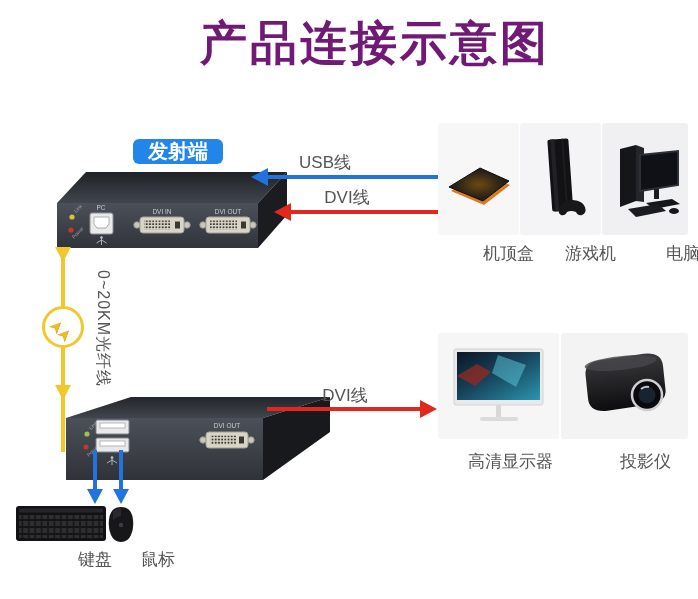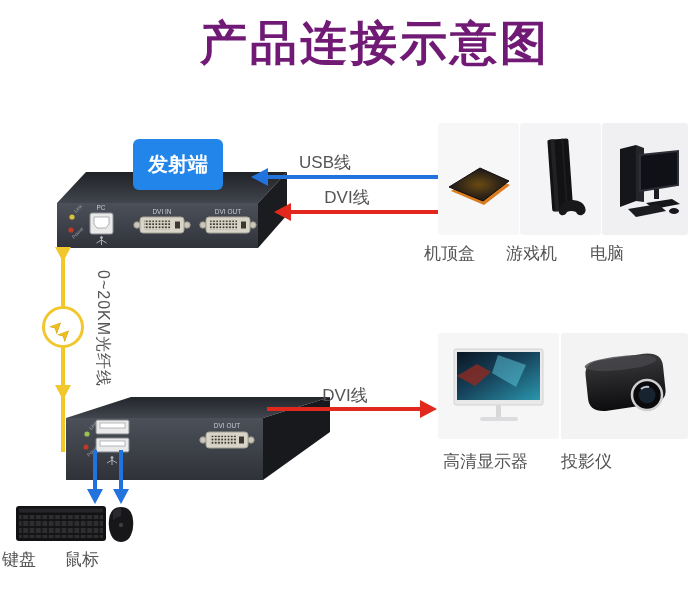--- a/index.html
+++ b/index.html
@@ -2,23 +2,23 @@
 <html><head>
 <meta charset="utf-8">
 <style>
   html,body{margin:0;padding:0;background:#ffffff;}
   #canvas{position:relative;width:698px;height:599px;background:#ffffff;overflow:hidden;
           font-family:"Liberation Sans","DejaVu Sans",sans-serif;}
   .abs{position:absolute;}
   #page-title{left:52px;right:0;top:12px;text-align:center;font-size:47px;font-weight:bold;
               color:#701a75;letter-spacing:3px;}
   .pill{background:#2285ea;color:#ffffff;font-size:20px;font-weight:bold;line-height:23px;
-        padding:14px 15px;border-radius:6px;z-index:5;}
+        padding:1px 15px;border-radius:6px;z-index:5;}
   .cable-label{width:90px;text-align:center;font-size:17px;color:#555555;z-index:4;}
-  .panel-label{width:110px;text-align:left;font-size:17px;color:#555555;}
+  .panel-label{width:110px;text-align:right;font-size:17px;color:#555555;}
   .hline{height:4px;z-index:3;}
   .blue-bg{background:#2273dd;}
   .red-bg{background:#e2281c;}
   .yellow-bg{background:#f2c72e;}
   .tri{width:0;height:0;z-index:3;}
   .tri-left{border-top:9px solid transparent;border-bottom:9px solid transparent;border-right:17px solid #2273dd;}
   .tri-left.red{border-right-color:#e2281c;}
   .tri-right{border-top:9px solid transparent;border-bottom:9px solid transparent;border-left:17px solid #e2281c;}
   .tri-down{border-left:8px solid transparent;border-right:8px solid transparent;border-top:15px solid #f2c72e;}
   .tri-down.blue{border-top-color:#2273dd;}

